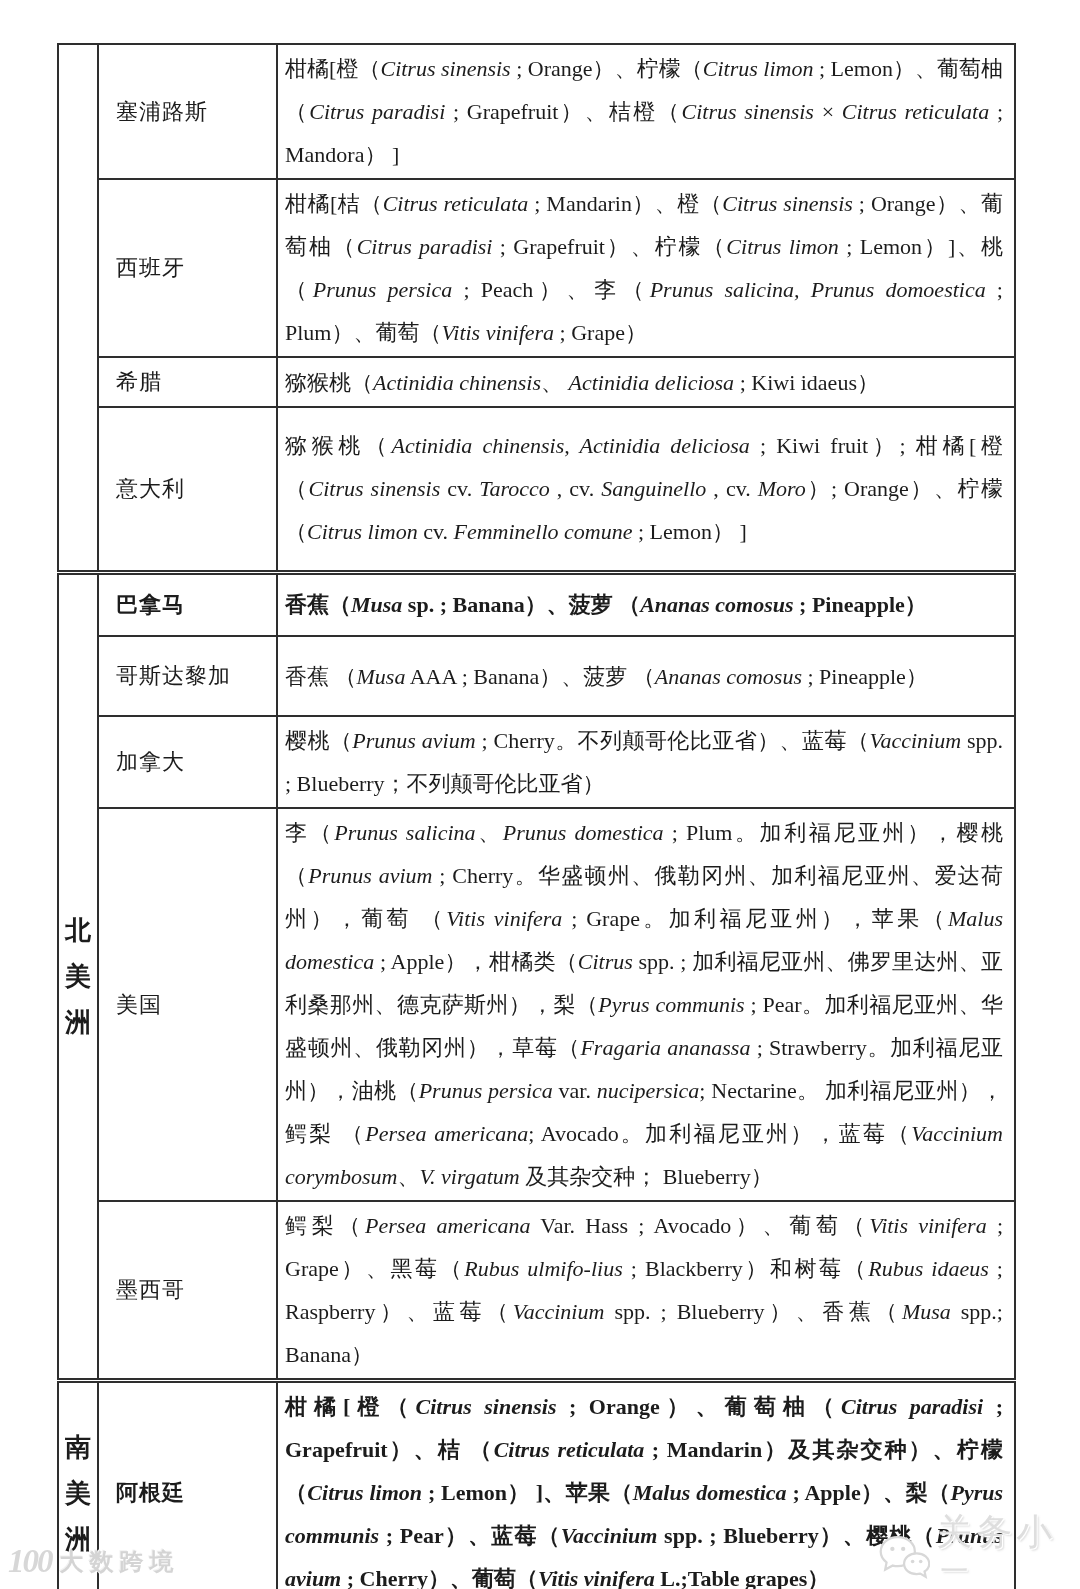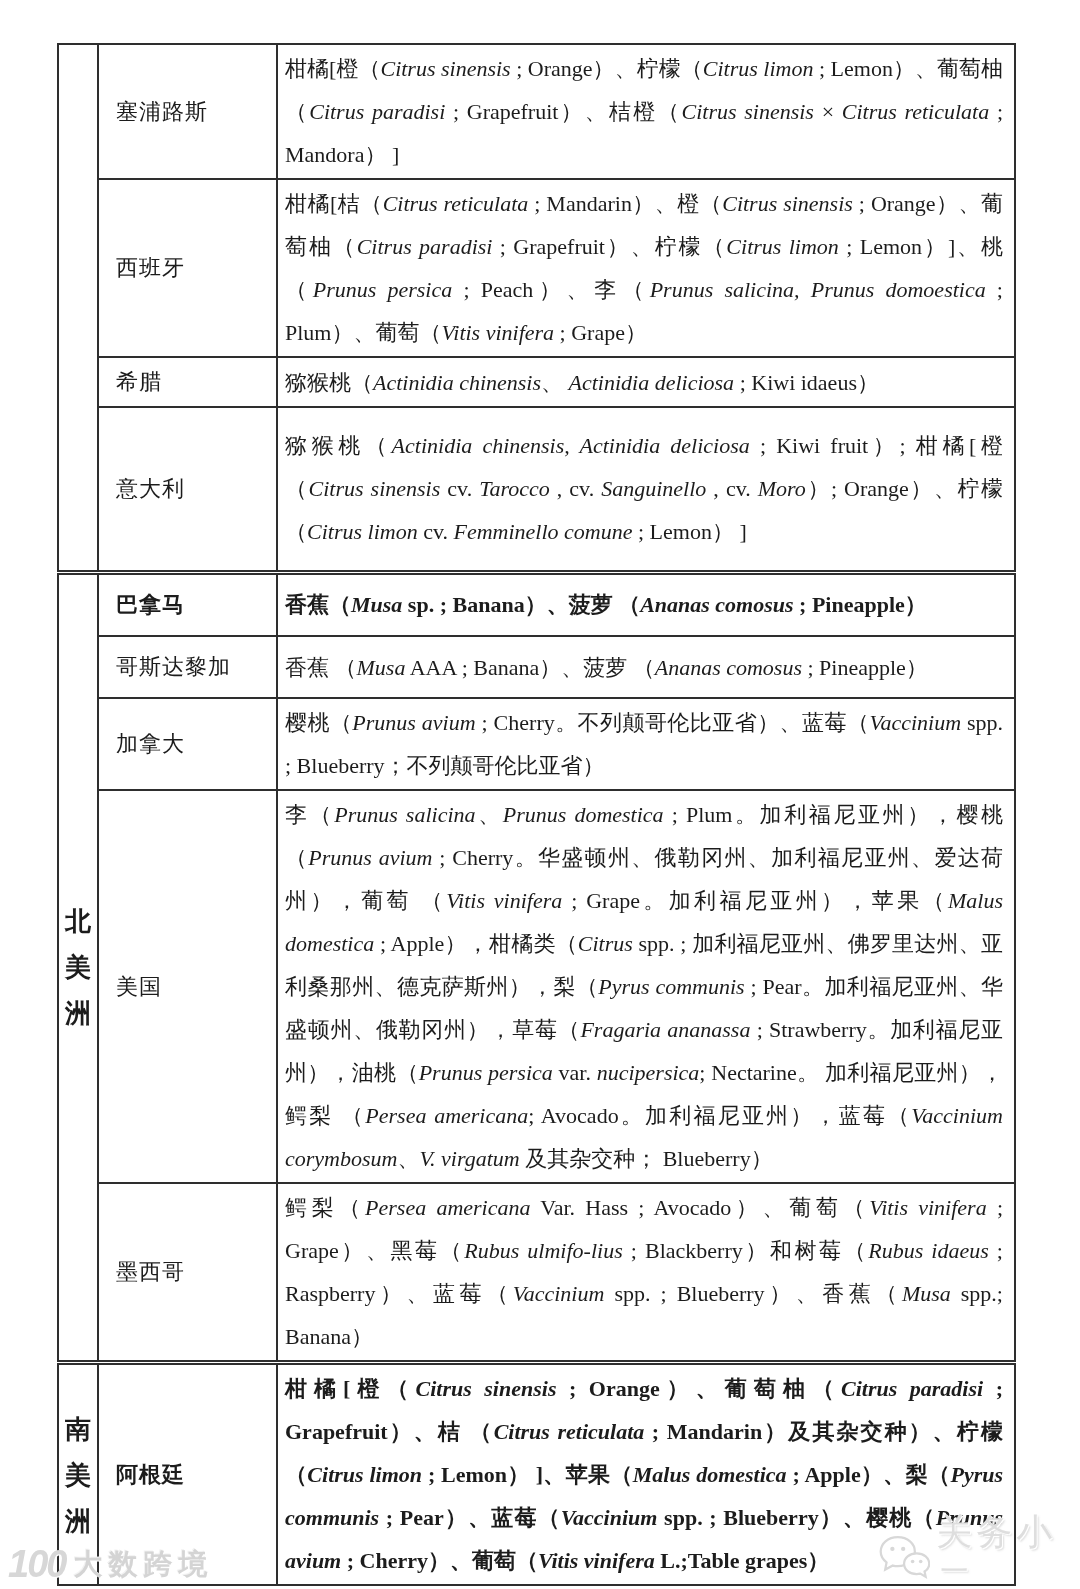--- a/index.html
+++ b/index.html
@@ -26,27 +26,27 @@
     font-size:22px;padding:2px 4px 2px 17px;letter-spacing:1px;
   }
   td.fruit-cell{
     vertical-align:middle;text-align:justify;
     font-size:22px;line-height:43px;padding:2px 11px 2px 7px;
   }
   td.fruit-cell .lat{font-style:italic;}
   .wm{position:absolute;display:flex;align-items:center;z-index:5;user-select:none;}
   .wm-left{left:8px;top:1543px;}
   .wm-left .wm-logo{
-    font-family:Liberation Sans, sans-serif;font-weight:700;font-style:italic;
-    font-size:38px;color:#d7d7d7;letter-spacing:-2px;margin-right:8px;
+    font-family:Liberation Serif, serif;font-weight:700;font-style:italic;
+    font-size:33px;color:#d7d7d7;letter-spacing:-2px;margin-right:8px;
     text-shadow:1px 1px 0 #ffffff;
   }
   .wm-left .wm-text{
     font-family:"Liberation Sans",sans-serif;font-weight:700;
-    font-size:29px;color:#d4d4d4;letter-spacing:6px;
+    font-size:24px;color:#d4d4d4;letter-spacing:6px;
     text-shadow:1px 1px 0 #ffffff, -1px -1px 0 #f2f2f2;
   }
   .wm-right{left:878px;top:1508px;}
   .wm-right svg{margin-right:6px;}
   .wm-right .wm-text{
     font-family:"Liberation Sans",sans-serif;
     font-size:36px;color:#dedede;letter-spacing:4px;
     text-shadow:1px 1px 0 #ffffff, 2px 2px 2px rgba(160,160,160,0.35);
   }
 </style>
@@ -81,21 +81,21 @@
         </tr>
         <tr class="group-start" style="height: 64px;">
           <td class="region-cell" rowspan="5">
             <div>北</div>
             <div>美</div>
             <div>洲</div>
           </td>
           <td class="country-cell">巴拿马</td>
           <td class="fruit-cell"><span>香蕉（</span><span class="lat">Musa</span><span> sp. ; Banana）、菠萝 （</span><span class="lat">Ananas comosus</span><span> ; Pineapple）</span></td>
         </tr>
-        <tr style="height: 62px; margin-top: 26px;">
+        <tr style="height: 80px; margin-top: 26px;">
           <td class="country-cell">哥斯达黎加</td>
           <td class="fruit-cell"><span>香蕉 （</span><span class="lat">Musa</span><span> AAA ; Banana）、菠萝 （</span><span class="lat">Ananas comosus</span><span> ; Pineapple）</span></td>
         </tr>
         <tr style="height: 91px;">
           <td class="country-cell">加拿大</td>
           <td class="fruit-cell"><span>樱桃（</span><span class="lat">Prunus avium</span><span> ; Cherry。不列颠哥伦比亚省）、蓝莓（</span><span class="lat">Vaccinium</span><span> spp. ; Blueberry；不列颠哥伦比亚省）</span></td>
         </tr>
         <tr style="height: 389px;">
           <td class="country-cell">美国</td>
           <td class="fruit-cell"><span>李（</span><span class="lat">Prunus salicina</span><span>、</span><span class="lat">Prunus domestica</span><span> ; Plum。加利福尼亚州），樱桃（</span><span class="lat">Prunus avium</span><span> ; Cherry。华盛顿州、俄勒冈州、加利福尼亚州、爱达荷州），葡萄 （</span><span class="lat">Vitis vinifera</span><span> ; Grape。加利福尼亚州），苹果（</span><span class="lat">Malus domestica</span><span> ; Apple），柑橘类（</span><span class="lat">Citrus</span><span> spp. ; 加利福尼亚州、佛罗里达州、亚利桑那州、德克萨斯州），梨（</span><span class="lat">Pyrus communis</span><span> ; Pear。加利福尼亚州、华盛顿州、俄勒冈州），草莓（</span><span class="lat">Fragaria ananassa</span><span> ; Strawberry。加利福尼亚州），油桃（</span><span class="lat">Prunus persica</span><span> var. </span><span class="lat">nucipersica</span><span>; Nectarine。 加利福尼亚州），鳄梨 （</span><span class="lat">Persea americana</span><span>; Avocado。加利福尼亚州），蓝莓（</span><span class="lat">Vaccinium corymbosum</span><span>、</span><span class="lat">V. virgatum</span><span> 及其杂交种； Blueberry）</span></td>

